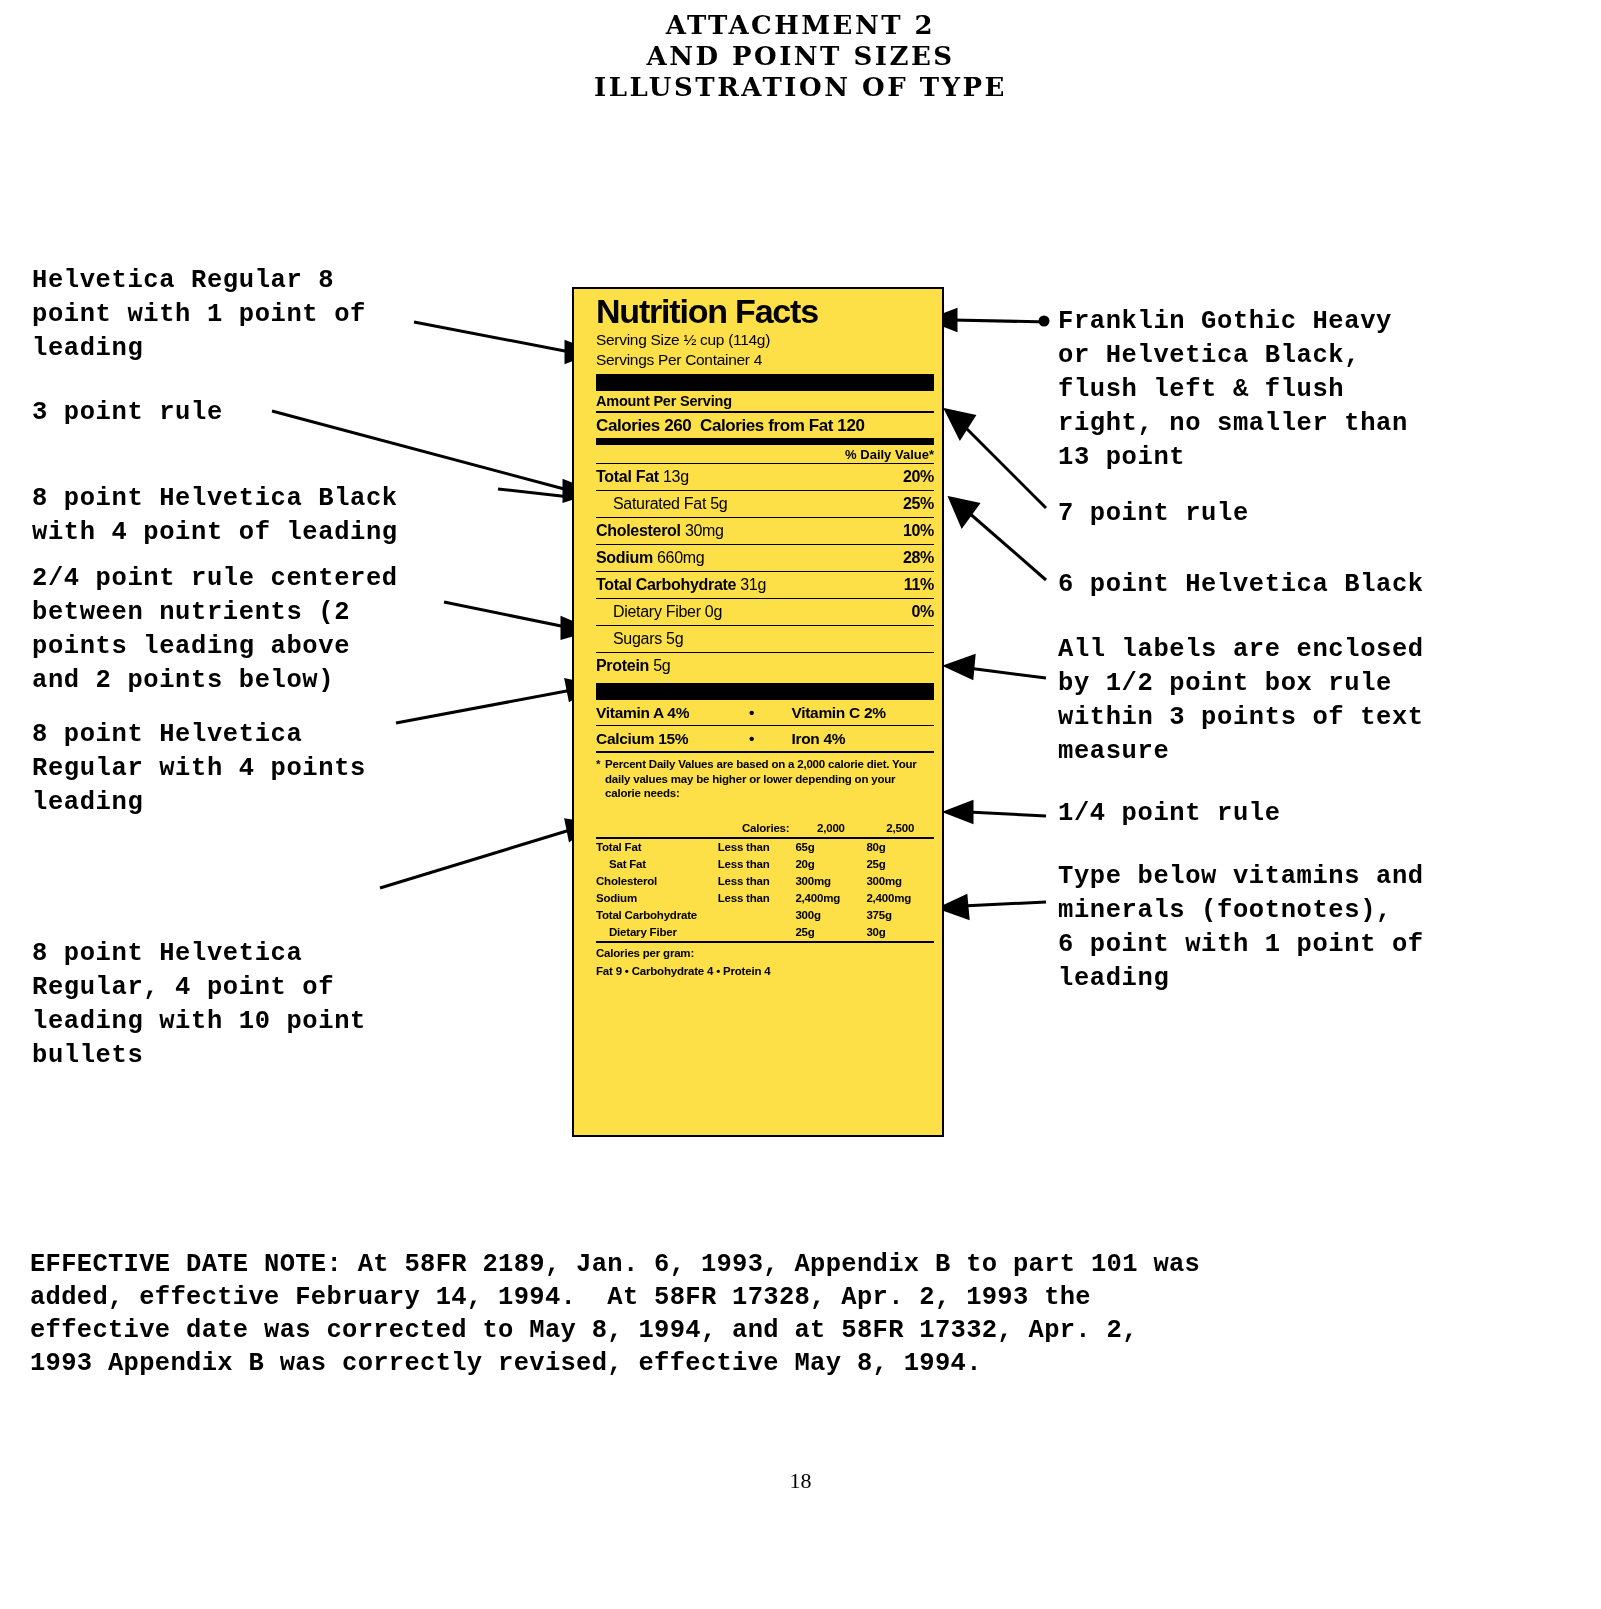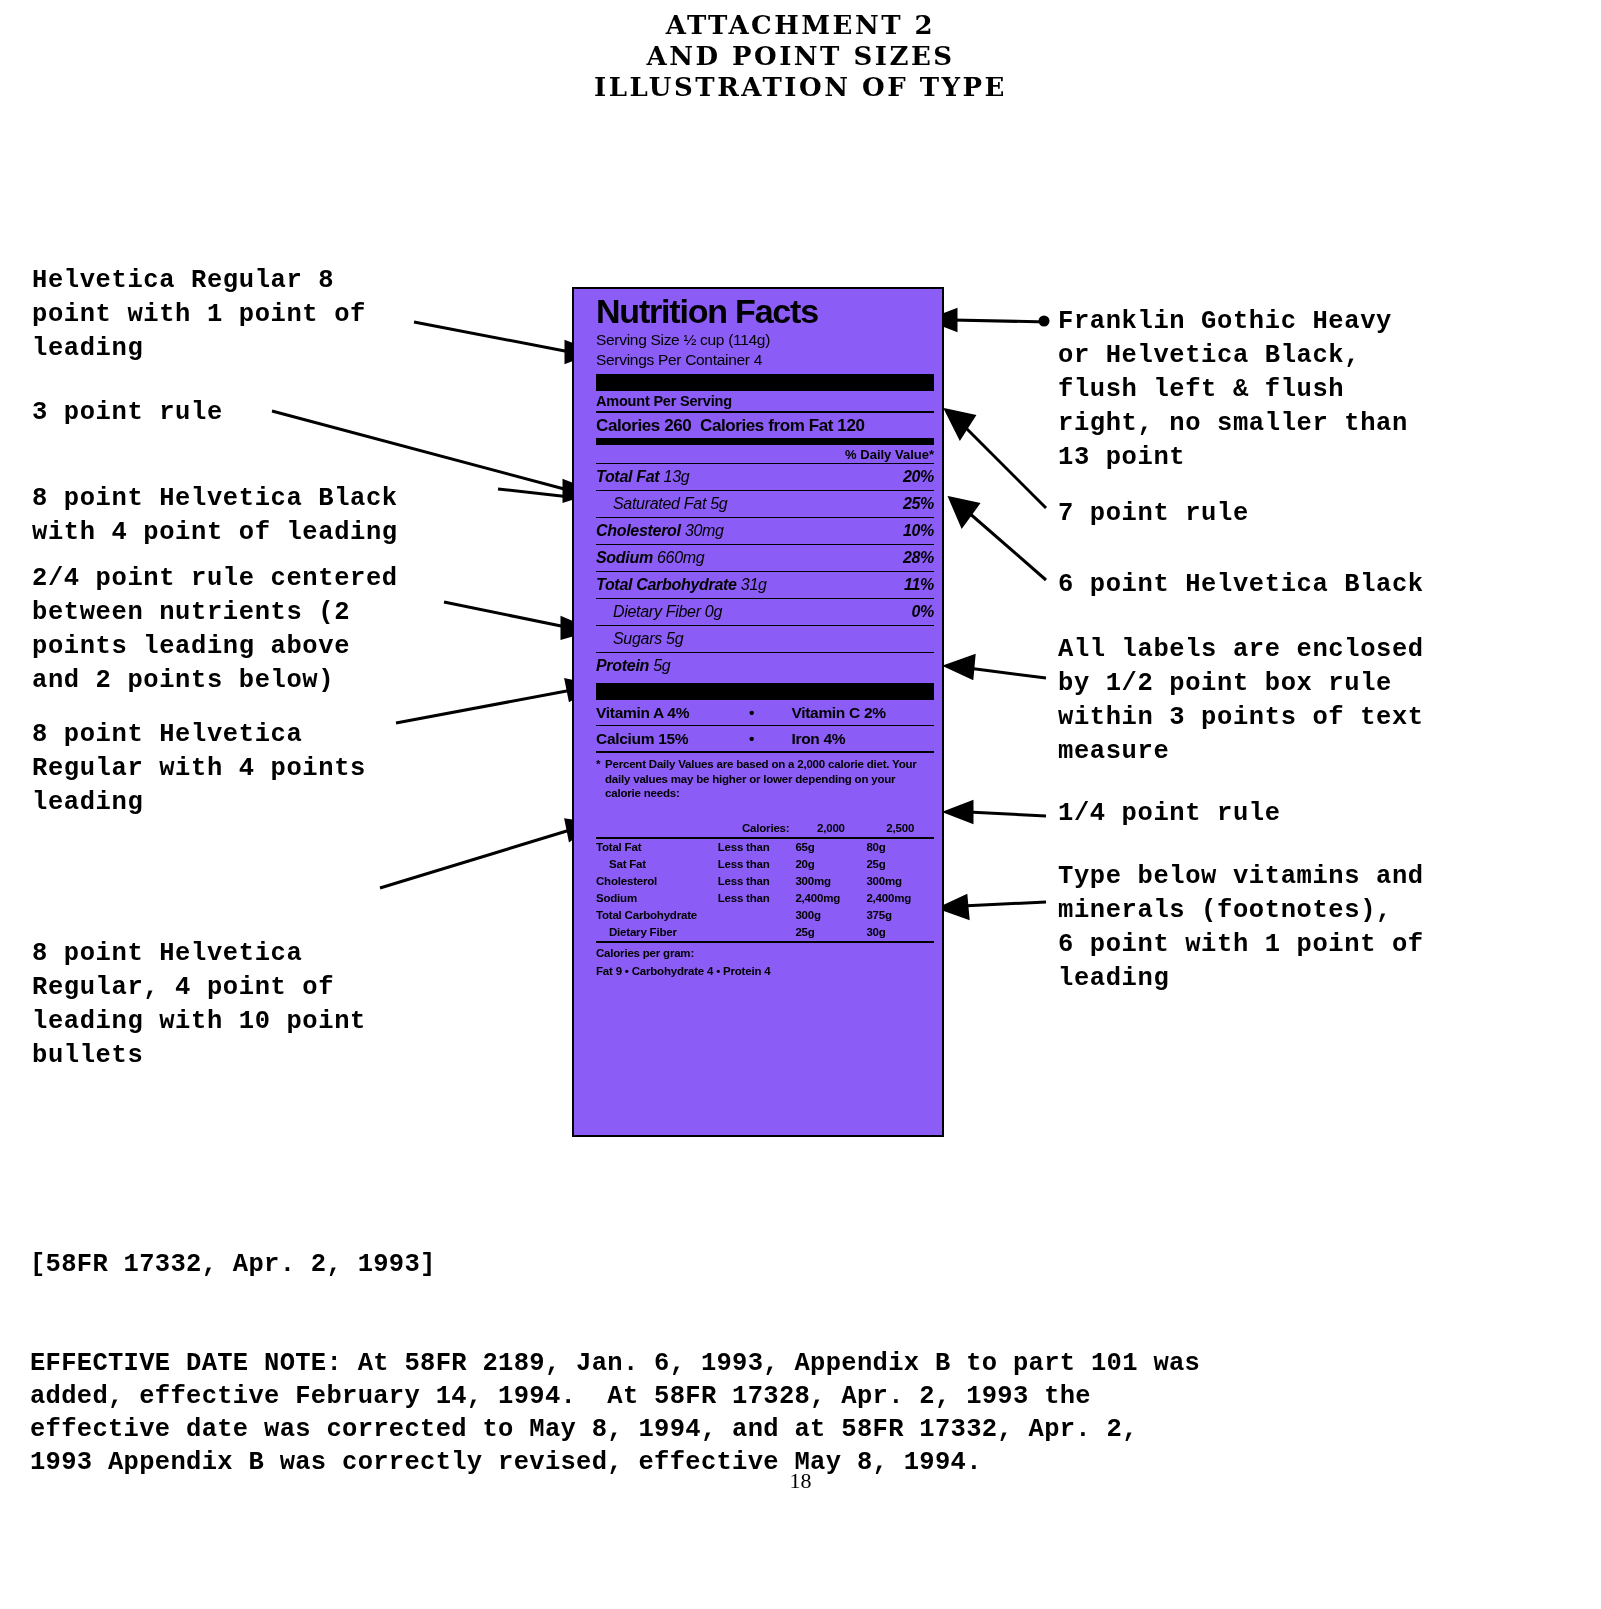--- a/index.html
+++ b/index.html
@@ -31,21 +31,21 @@
   }
   .note.left{left:32px;}
   .note.right{left:1058px;}
 
   
   #leaders{position:absolute;left:0;top:0;width:1601px;height:1609px;pointer-events:none;}
 
   
   .nf-wrap{
     position:absolute;left:572px;top:287px;width:372px;height:850px;
-    border:2px solid #000;background:#8b5cf6;box-sizing:border-box;
+    border:2px solid #000;background:#fde047;box-sizing:border-box;
   }
   .nf{
     position:absolute;left:22px;top:4px;width:338px;
     font-family:"Liberation Sans","DejaVu Sans",sans-serif;
     color:#000;
   }
   .nf-title{
     font-size:34px;font-weight:bold;line-height:36px;letter-spacing:-1.2px;
     margin:0 0 1px 0;
   }
@@ -53,21 +53,21 @@
   .rule-thick{height:17px;background:#000;margin:4px 0 0 0;}
   .rule-med{height:7px;background:#000;margin:0;}
   .rule-thin{height:2px;background:#000;}
   .rule-hair{height:1px;background:#000;}
 
   .amt{font-size:14.5px;font-weight:bold;line-height:17px;letter-spacing:-0.2px;padding:2px 0 1px;}
   .cal{font-size:17px;font-weight:bold;line-height:21px;letter-spacing:-0.4px;padding:2px 0 2px;}
   .dvhead{font-size:13px;font-weight:bold;text-align:right;line-height:15px;padding:2px 0 1px;}
 
   .row{display:flex;justify-content:space-between;align-items:flex-start;
-       font-size:16px;line-height:20px;letter-spacing:-0.3px;padding:3px 0 3px;font-style:italic;}
+       font-size:16px;line-height:20px;letter-spacing:-0.3px;padding:3px 0 3px;}
   .row .nm{font-weight:bold;}
   .row .nm span.lite{font-weight:normal;}
   .row .dv{font-weight:bold;}
   .row.ind{padding-left:17px;}
   .row.ind .nm{font-weight:normal;}
 
   .vit{display:flex;font-size:15.5px;font-weight:bold;line-height:19px;
        letter-spacing:-0.3px;padding:3px 0 3px;}
   .vit .c1{width:40%;}
   .vit .dot{width:16%;text-align:center;}
@@ -326,20 +326,19 @@
     </table>
 
     <div class="rule-thin"></div>
     <div class="cpg">Calories per gram:</div>
     <div class="cpg">Fat 9  •  Carbohydrate 4  •  Protein 4</div>
 
   </div>
 </div>
 
 <div class="legal">
-  <div>[58FR 17332, Apr. 2, 1993]</div>
   <div>EFFECTIVE DATE NOTE: At 58FR 2189, Jan. 6, 1993, Appendix B to part 101 was
 added, effective February 14, 1994.  At 58FR 17328, Apr. 2, 1993 the
 effective date was corrected to May 8, 1994, and at 58FR 17332, Apr. 2,
 1993 Appendix B was correctly revised, effective May 8, 1994.</div>
 </div>
 
 <div class="page-no">18</div>
 
 </body></html>

